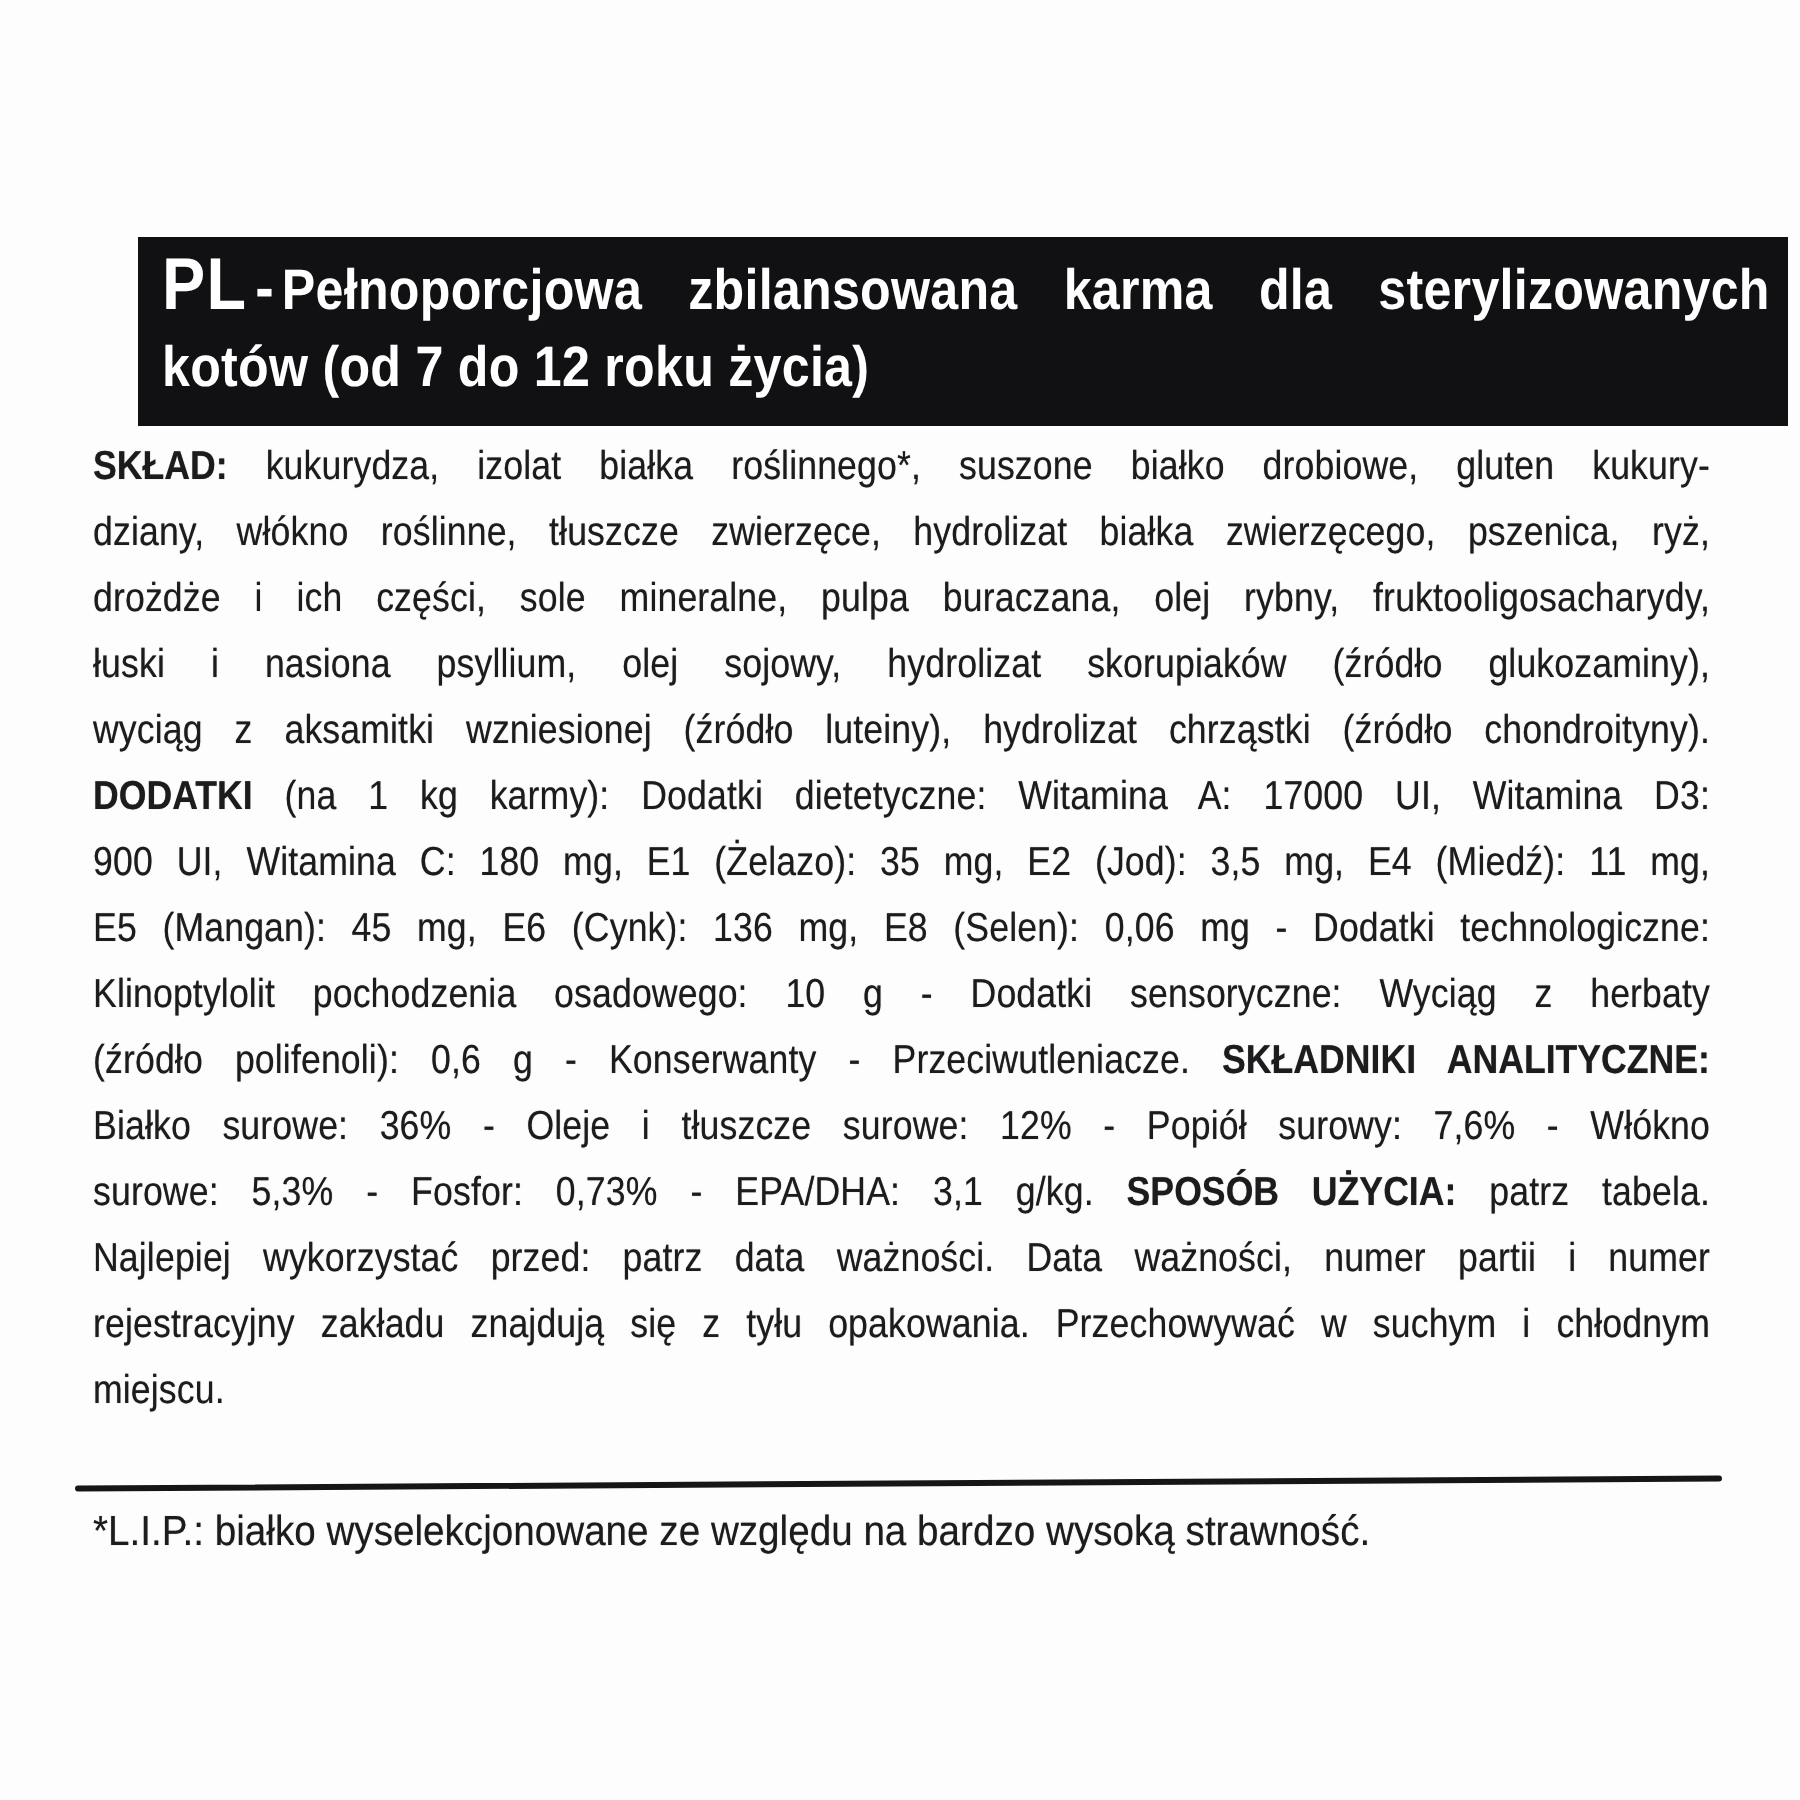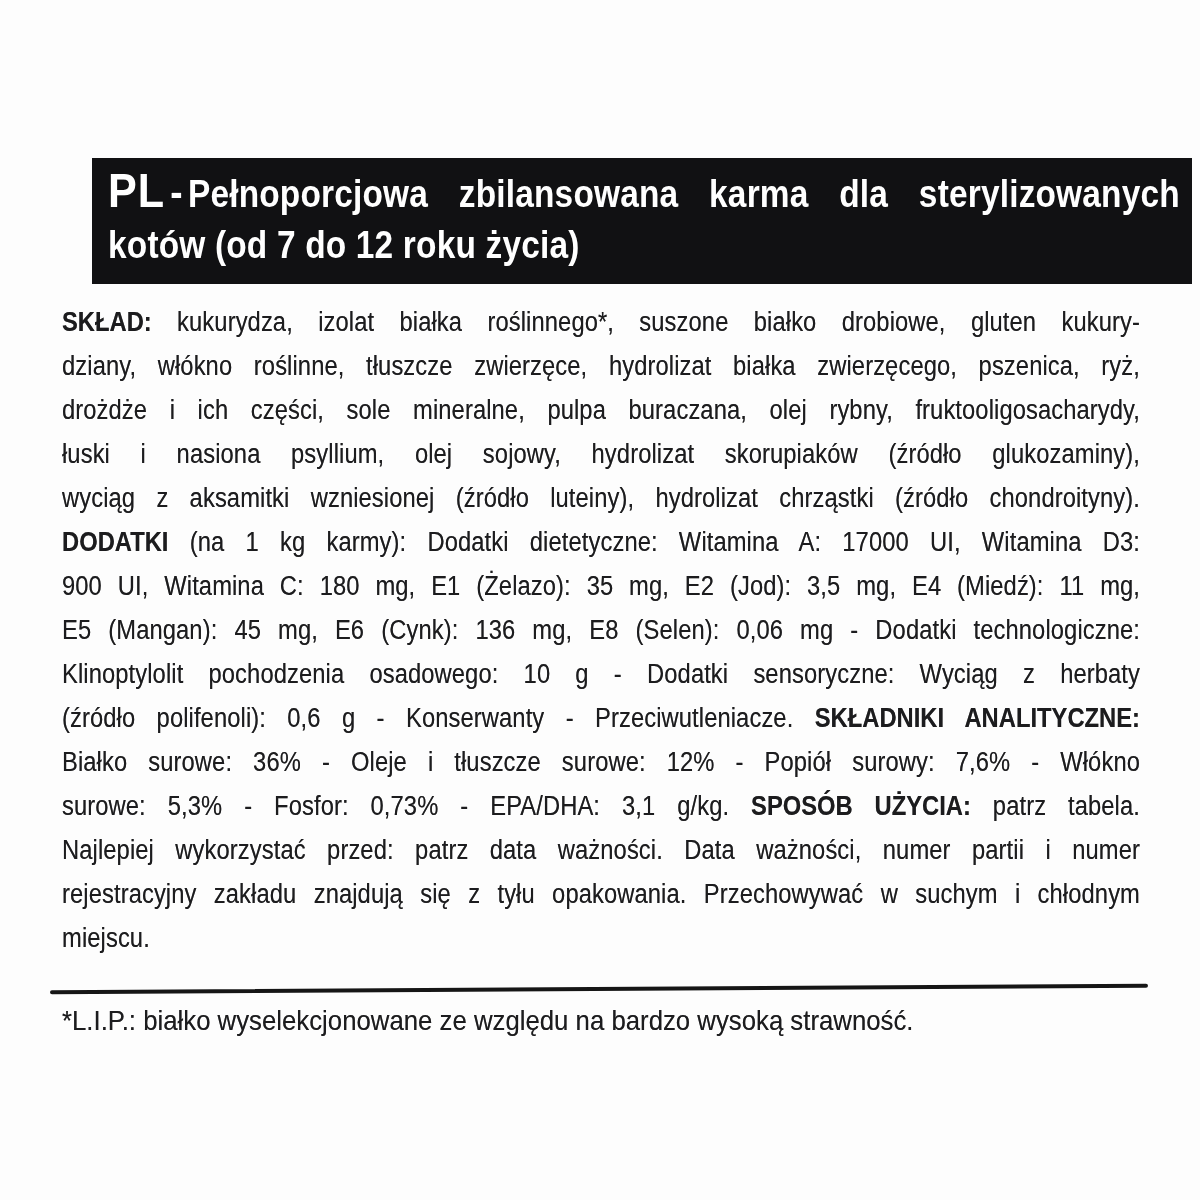--- a/index.html
+++ b/index.html
@@ -49,21 +49,21 @@
   .hline1{
     text-align:justify;
     text-align-last:justify;
     white-space:normal;
   }
   .lang-code{font-size:49px;letter-spacing:1px;}
   .hdash{font-size:42px;padding:0 6px;}
   
   .body-block{
     position:absolute;
-    left:62px;top:300px;
+    left:62px;top:288px;
     width:1078px;
   }
   .body-scale{
     width:1225px;
     transform:scaleX(0.88);
     transform-origin:0 0;
   }
   .line{
     font-size:27px;
     line-height:44px;

